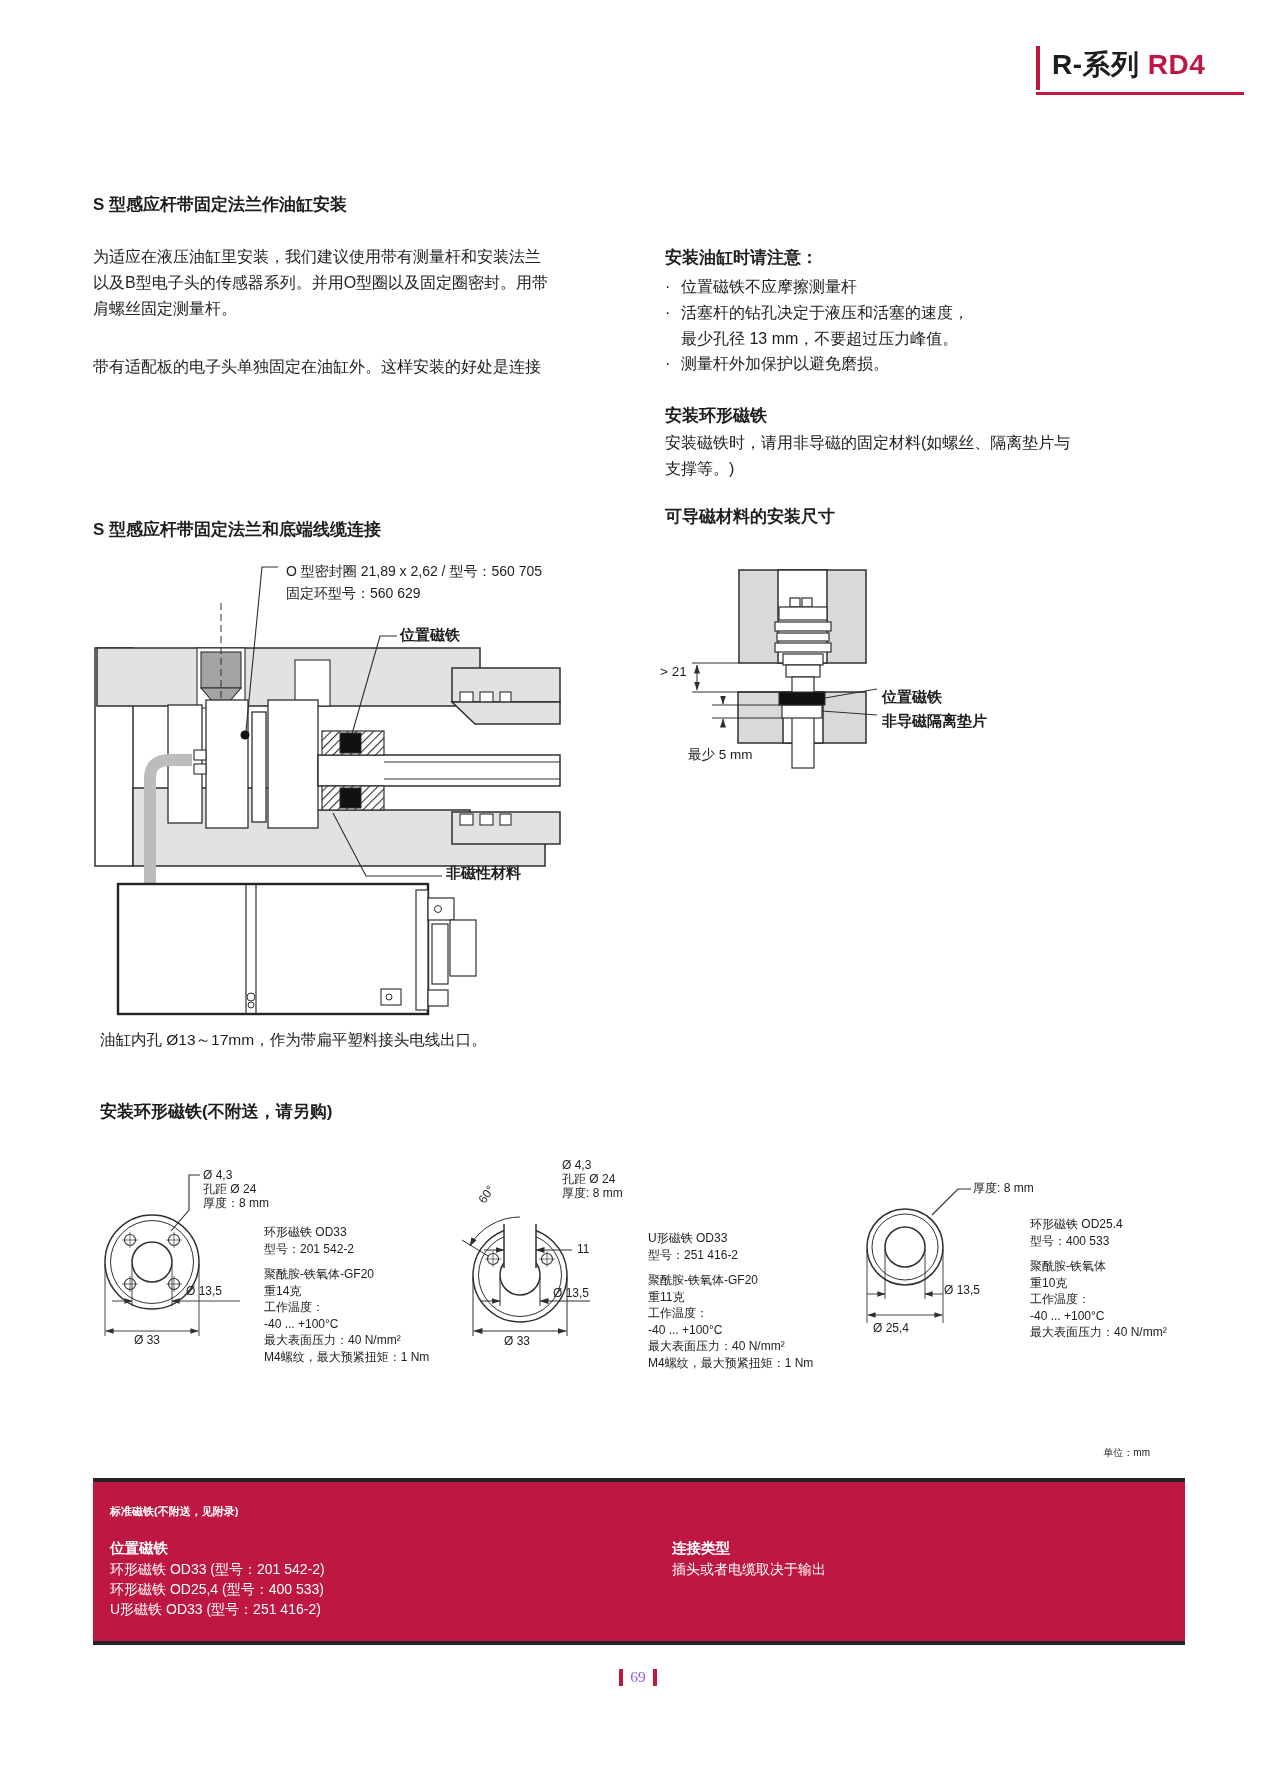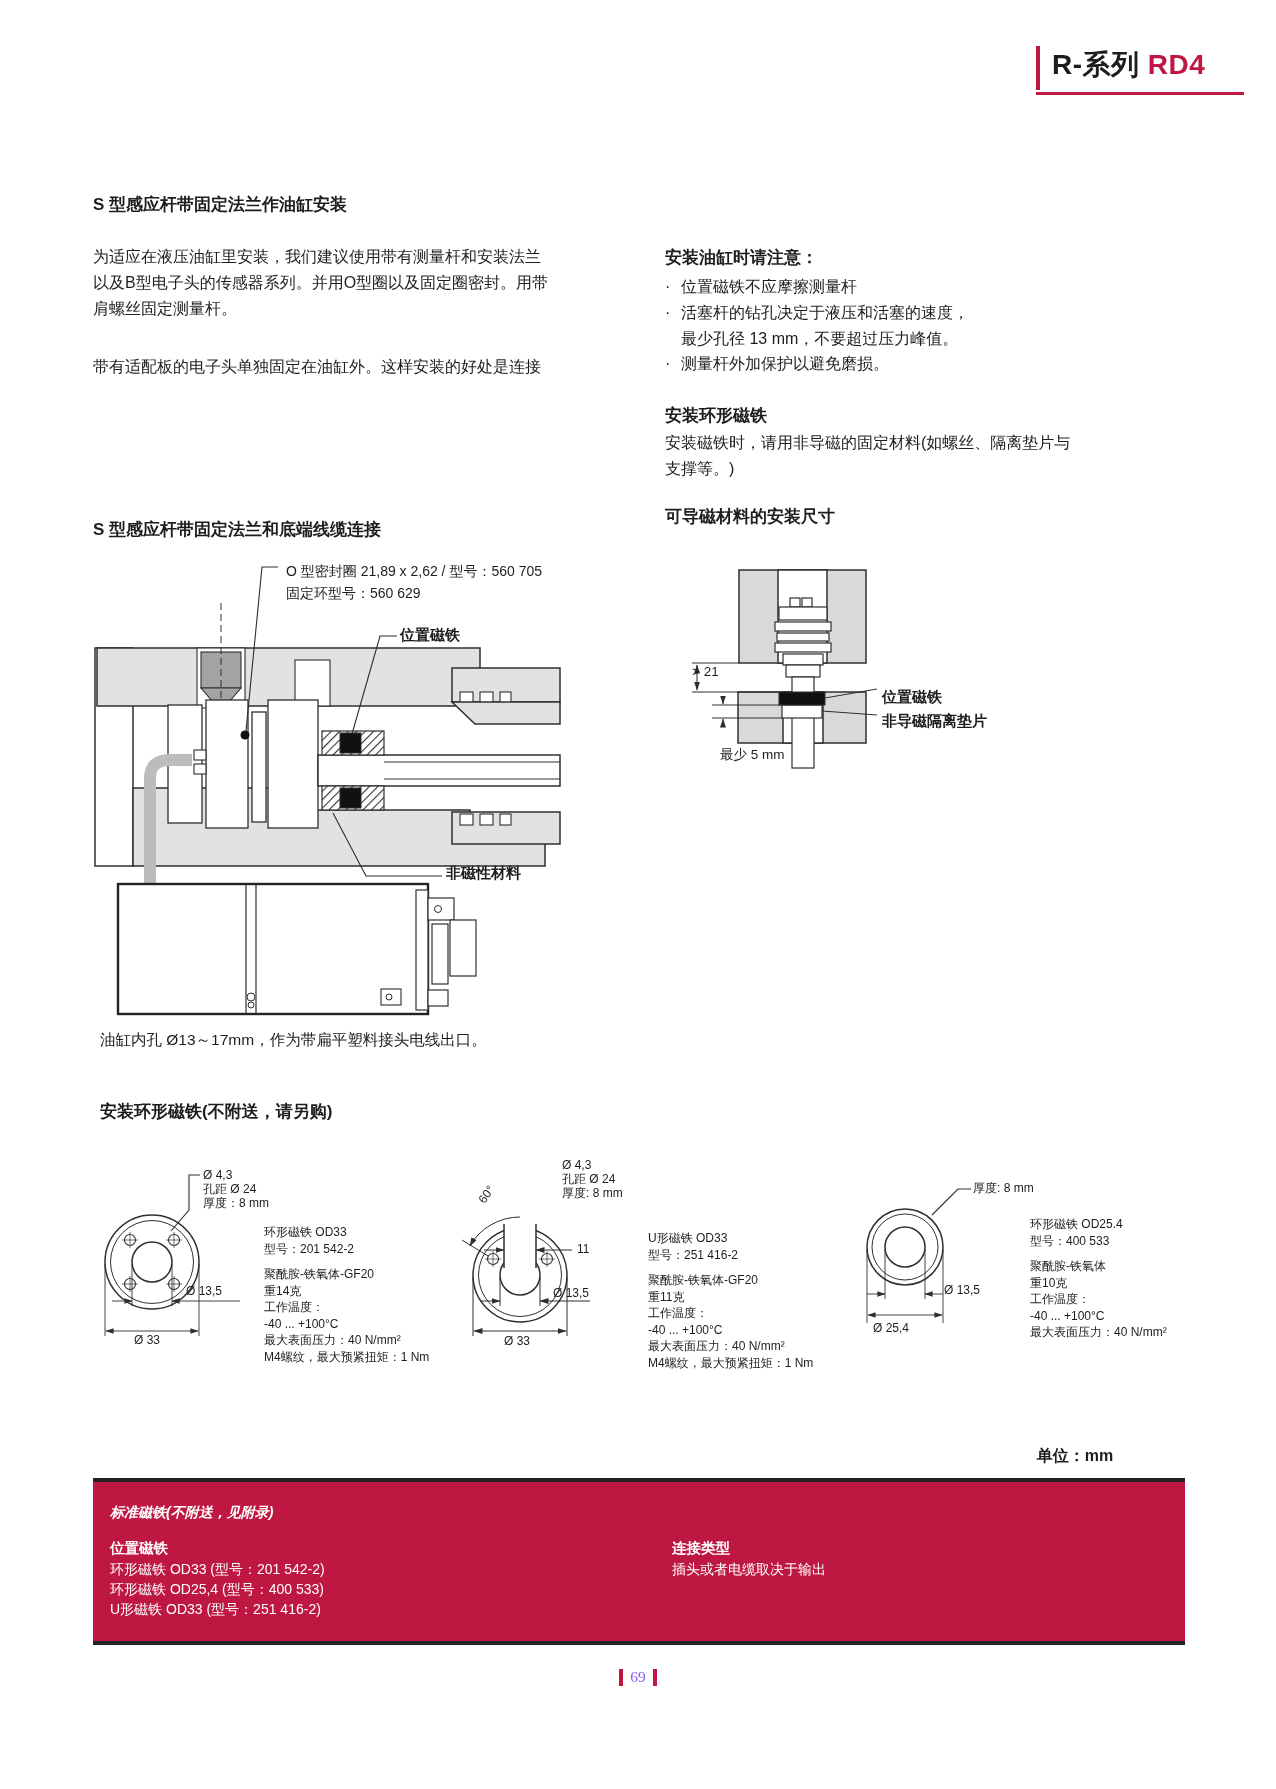--- a/index.html
+++ b/index.html
@@ -7,39 +7,39 @@
   body {
     width:1276px; height:1789px; position:relative; overflow:hidden;
     font-family:"Liberation Sans","DejaVu Sans",sans-serif;
     color:#1d1d1d;
   }
   .abs { position:absolute; }
   .h17 { font-size:17px; font-weight:bold; }
   .body16 { font-size:16px; line-height:26px; }
   .lblB15 { font-size:15px; font-weight:bold; }
   .lbl14 { font-size:14px; line-height:22px; }
-  .lbl13 { font-size:13.5px;margin-left:32px; }
+  .lbl13 { font-size:13.5px; }
   .sm12 { font-size:12px; line-height:14px; }
   .spec { font-size:12px; line-height:16.5px; }
   .spec .gap { height:9px; }
   .bullet-row { display:flex; font-size:16px; line-height:26px; }
   .bullet-row .mark { width:16px; }
   .hdr-title { font-size:28px; font-weight:bold; letter-spacing:0.5px; white-space:nowrap; }
   .hdr-title .red { color:#be1742; }
   .rule { background:#be1742; }
   .footer-box {
     background:#be1742;
     border-top:4px solid #232323;
     border-bottom:4px solid #232323;
   }
   .fb-text { color:#ffffff; }
-  .fb-h { font-size:14px; font-weight:bold;font-style:italic; }
+  .fb-h { font-size:11px; font-weight:bold; }
   .fb-ch { font-size:14.5px; font-weight:bold; }
   .fb-i { font-size:14px; }
-  .units { font-size:16px; font-weight:700; text-align:center; }
+  .units { font-size:10px; font-weight:400; text-align:right; }
   .pagenum-row { display:flex; justify-content:center; align-items:center; gap:7px; width:100%; }
   .pagenum-bar { width:4px; height:17px; background:#be1742; }
   .pagenum-txt { font-size:15.5px; font-weight:500; color:#8b5cf6;font-family:Liberation Serif, serif; }
   .rot60 { transform:rotate(-55deg); transform-origin:left bottom; }
   svg { display:block; }
 </style>
 </head>
 <body>
 
 <div class="abs rule" style="left:1036px; top:46px; width:4px; height:44px;"></div>

